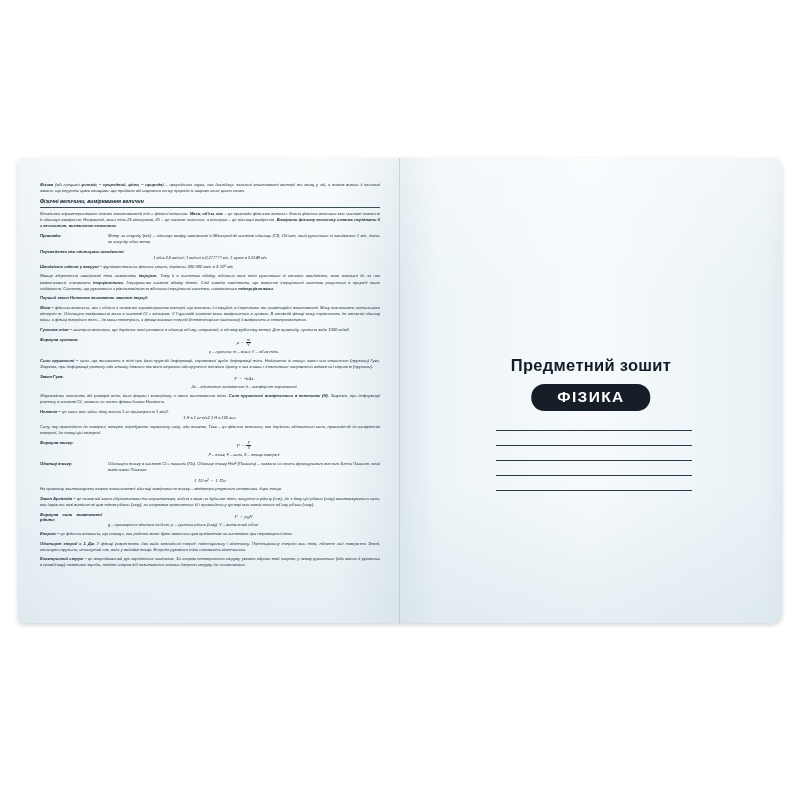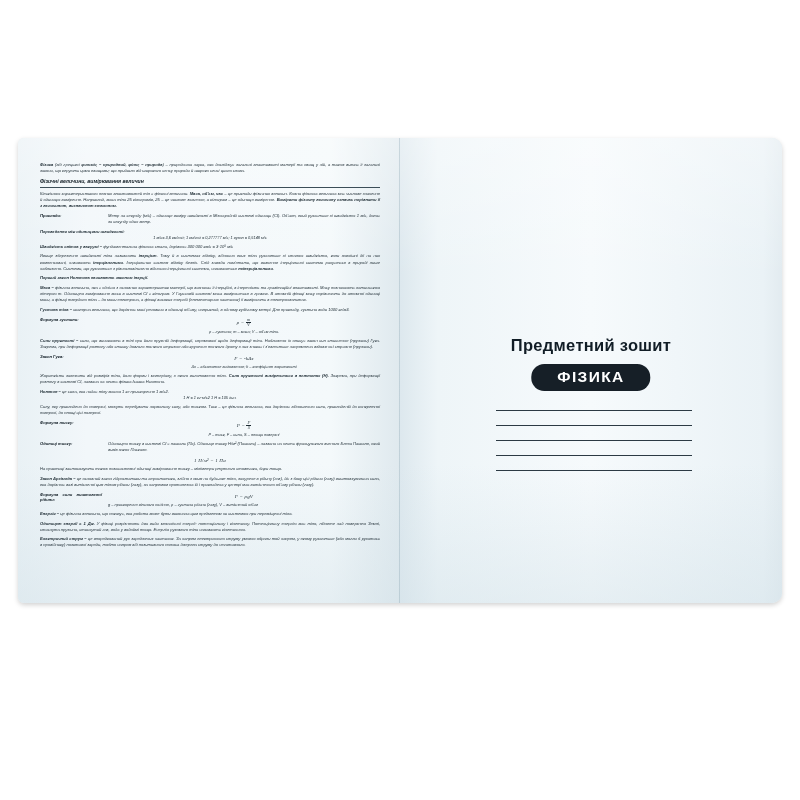--- a/index.html
+++ b/index.html
@@ -18,21 +18,21 @@
     position: relative;
     width: 800px;
     height: 800px;
     background: #ffffff;
   }
 
   
   #spread {
     position: absolute;
     left: 18px;
-    top: 138px;
+    top: 158px;
     width: 764px;
     height: 465px;
     background: #eef4f7;
     border-radius: 6px 10px 10px 6px;
     box-shadow: 0 2px 5px rgba(0,0,0,0.18);
     display: flex;
   }
 
   
   #left-page {

